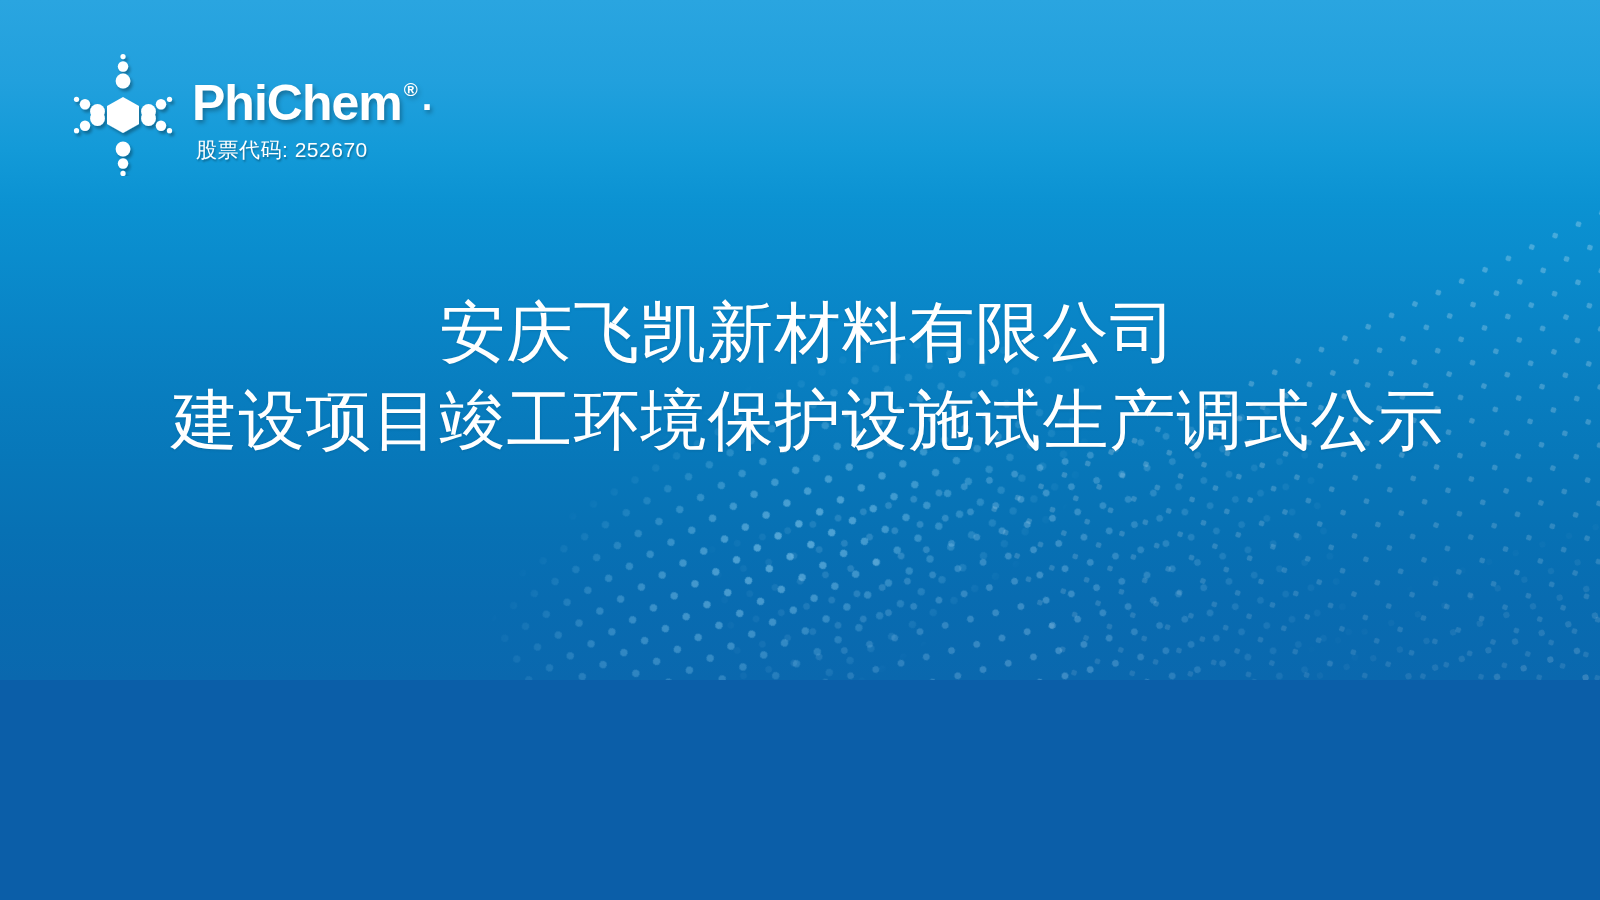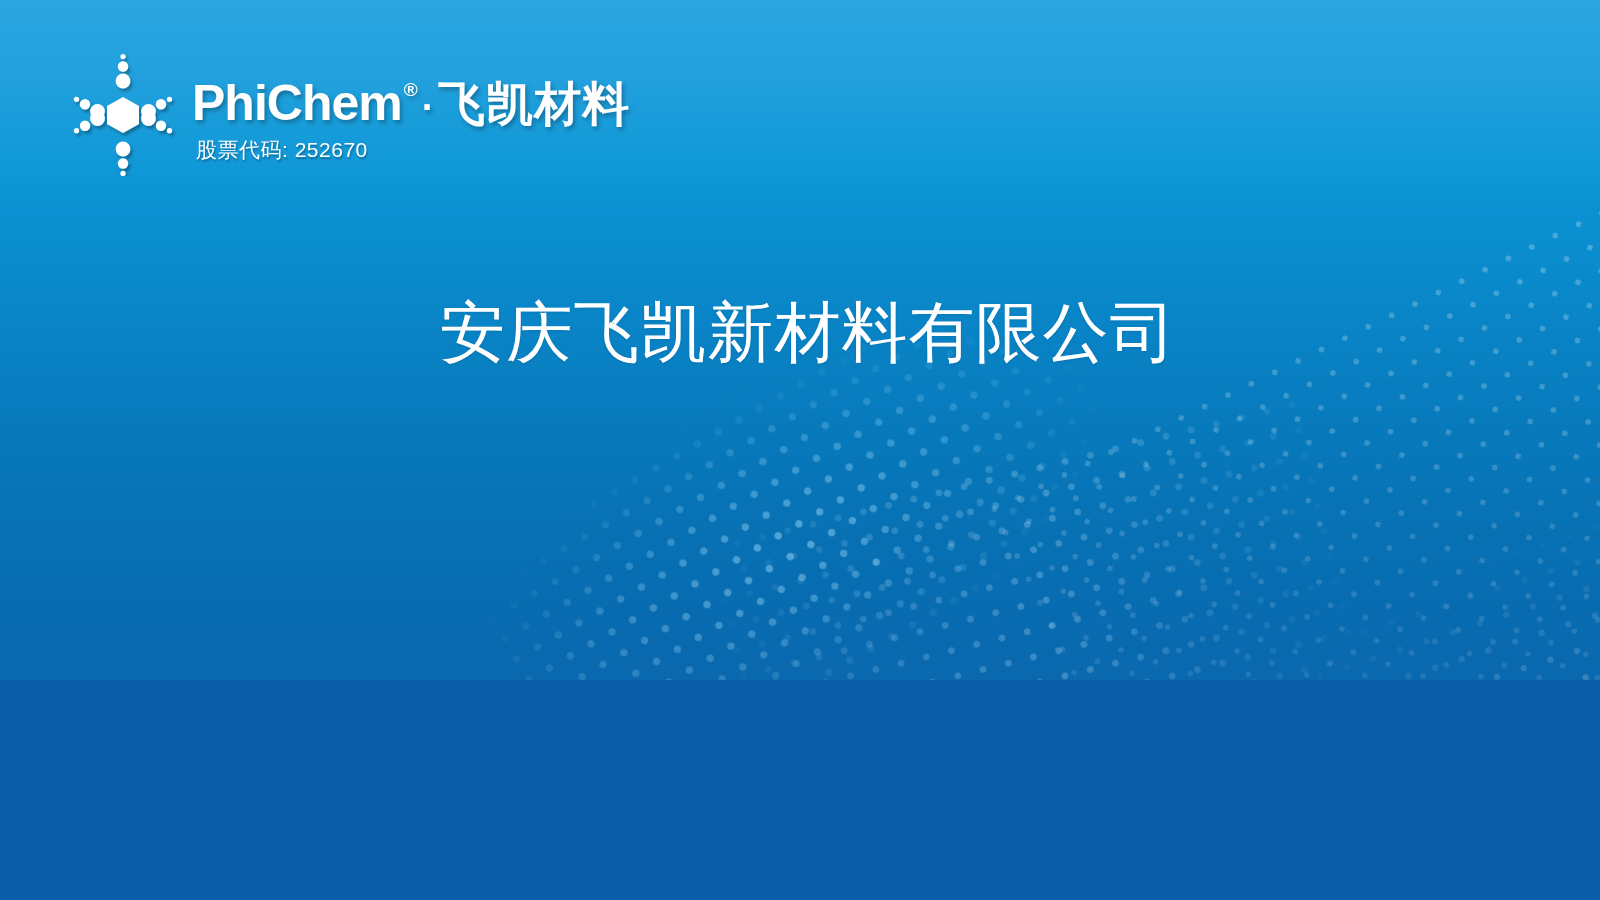--- a/index.html
+++ b/index.html
@@ -219,24 +219,24 @@
           <circle cx="14.5" cy="45.3" r="2.6"></circle>
         </g>
       </svg>
     </div>
 
     <div class="logo-text-block">
       <div class="wordmark-row">
         <span class="wordmark-en">PhiChem</span>
         <span class="wordmark-reg">®</span>
         <span class="wordmark-dot">·</span>
-        <span class="wordmark-cn">飞凯材料</span>
       </div>
       <div class="stock-code">股票代码: 252670</div>
     </div>
 
   </div>
 
   <div class="title-block">
     <div class="title-line">安庆飞凯新材料有限公司</div>
+    <div class="title-line">建设项目竣工环境保护设施试生产调式公示</div>
   </div>
 
 </div>
 
 </body></html>

